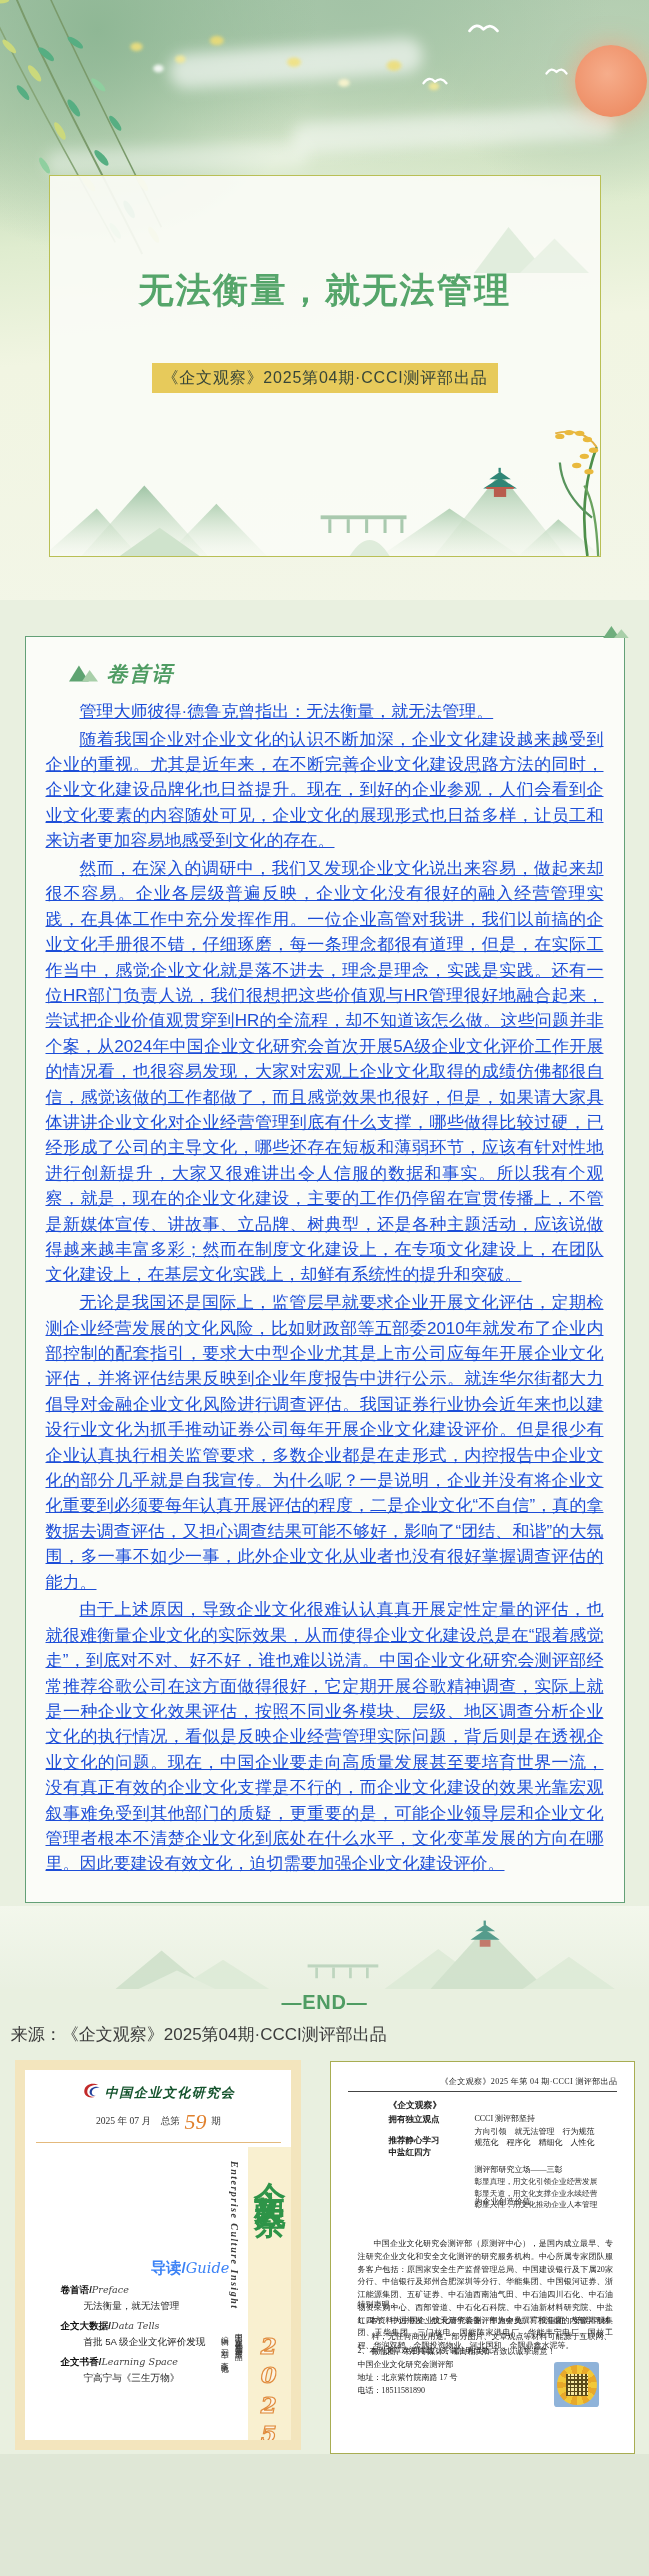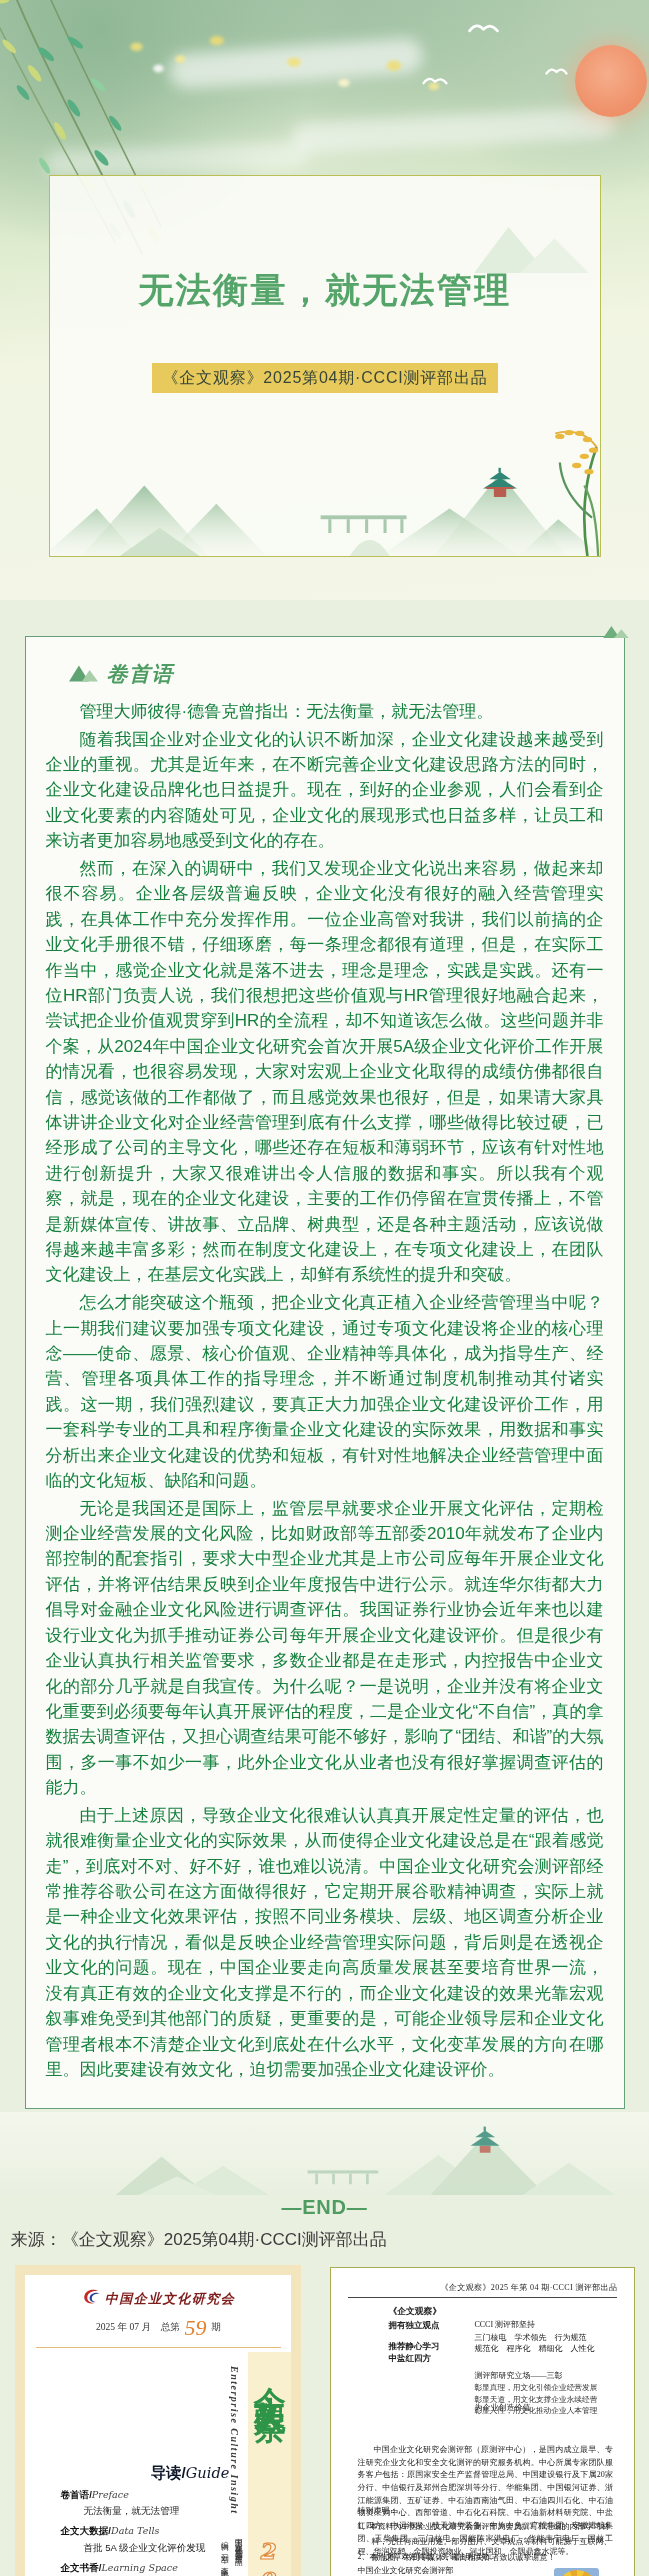--- a/index.html
+++ b/index.html
@@ -47,44 +47,44 @@
      padding:4.6px 10px;letter-spacing:0.8px;}
   .hero-scene{position:absolute;left:0;bottom:0;width:552px;height:138px;pointer-events:none;}
 
   
   .page-body{position:relative;padding-top:36px;}
   .mini-mountain{position:absolute;right:20px;top:23px;}
   .article-card{width:600px;margin:0 auto;box-sizing:border-box;background:#fbfcf8;
      border:0.8px solid #63a077;padding:20px 20px 23px;}
   .section-head{display:flex;align-items:center;gap:9px;margin:3.1px 0 10.8px 23px;}
   .section-title{color:#4f9c63;font-size:21px;font-weight:bold;font-style:italic;letter-spacing:1.5px;}
-  .article-para{font-size:17px;line-height:25.4px;color:#15803d;text-align:justify;
-     text-indent:2em;margin:0 0 2.3px;}
+  .article-para{font-size:17px;line-height:25.4px;color:#1d4ed8;text-align:justify;
+     text-indent:2em;margin:0 0 2.3px;text-decoration:underline;}
 
   .footer-scene{position:relative;width:649px;height:83px;margin-top:3.1px;
      background:linear-gradient(#f3f7ec, #e9f0e1);}
   .end-marker{text-align:center;color:#4f9c63;font-size:20px;font-weight:bold;margin:1.5px 0 9.2px;letter-spacing:0.8px;}
   .source-line{font-size:17px;color:#3b3b3b;margin:0 0 14px 10.8px;}
 
   
   .images-row{display:flex;align-items:flex-start;gap:29px;padding:0 12.3px 0 15.4px;}
 
   .cover-image{width:286px;height:390px;box-sizing:border-box;border:10px solid #f3e5bd;
      background:#fff;position:relative;overflow:hidden;font-family:"Liberation Serif",serif;}
   .cover-head{margin-top:12.3px;text-align:center;white-space:nowrap;}
-  .org-name{font-size:13px;font-weight:bold;font-style:italic;color:#7f1d1d;letter-spacing:1.5px;vertical-align:middle;}
+  .org-name{font-size:13px;font-weight:bold;font-style:italic;color:#14532d;letter-spacing:1.5px;vertical-align:middle;}
   .issue-line{text-align:center;font-size:9.6px;color:#333;margin-top:6.2px;}
   .issue-number{font-size:22px;color:#e0812e;font-style:italic;font-weight:normal;vertical-align:-4.6px;padding:0 2.3px;}
   .cover-rule{border:none;border-top:1.2px solid #e4b97c;margin:6.2px 10.8px 0;}
   .masthead-strip{position:absolute;right:0;top:77px;bottom:0;width:43px;background:#f9f0d0;}
   .masthead-vertical{position:absolute;right:3.1px;top:86px;writing-mode:vertical-rl;text-orientation:upright;
      font-family:"DejaVu Serif",serif;font-weight:bold;color:#2e9448;font-size:32px;line-height:37px;letter-spacing:7.7px;}
   .masthead-en{position:absolute;right:51px;top:91px;writing-mode:vertical-rl;
      font-size:10px;font-weight:bold;font-style:italic;color:#3a3a3a;letter-spacing:1.5px;}
-  .guide-line{position:absolute;right:62px;top:188px;font-size:15.4px;color:#0f172a;}
+  .guide-line{position:absolute;right:62px;top:188px;font-size:15.4px;color:#3b82f6;}
   .guide-cn{font-weight:bold;font-family:"Liberation Sans",sans-serif;}
   .guide-en{font-style:italic;font-family:"DejaVu Serif",serif;font-size:14.6px;}
   .toc{position:absolute;left:35px;top:214px;}
   .toc-sec{font-size:9.6px;font-weight:bold;color:#111;font-family:"Liberation Sans",sans-serif;}
   .toc-sec .en{font-weight:normal;font-style:italic;font-family:"DejaVu Serif",serif;color:#444;}
   .toc-item{font-size:9.6px;color:#222;margin:3.1px 0 7px 23px;font-family:"Liberation Sans",sans-serif;}
   .vert-small{writing-mode:vertical-rl;text-orientation:upright;font-size:7.7px;color:#333;letter-spacing:1.5px;position:absolute;}
   .pub-vert{right:48px;top:257px;}
   .edit-vert{right:62px;top:260px;}
   .year-vertical{position:absolute;right:9.2px;top:262px;writing-mode:vertical-rl;text-orientation:upright;
@@ -251,21 +251,20 @@
           <svg width="29" height="18.5" viewBox="0 0 38 24">
             <path d="M0,24 L13,3 L26,24 Z" fill="#5ea371"></path>
             <path d="M17,24 L27,9 L38,24 Z" fill="#a8cfa9"></path>
           </svg>
         </span>
         <span class="section-title">卷首语</span>
       </div>
       <p class="article-para">管理大师彼得·德鲁克曾指出：无法衡量，就无法管理。</p>
       <p class="article-para">随着我国企业对企业文化的认识不断加深，企业文化建设越来越受到企业的重视。尤其是近年来，在不断完善企业文化建设思路方法的同时，企业文化建设品牌化也日益提升。现在，到好的企业参观，人们会看到企业文化要素的内容随处可见，企业文化的展现形式也日益多样，让员工和来访者更加容易地感受到文化的存在。</p>
       <p class="article-para">然而，在深入的调研中，我们又发现企业文化说出来容易，做起来却很不容易。企业各层级普遍反映，企业文化没有很好的融入经营管理实践，在具体工作中充分发挥作用。一位企业高管对我讲，我们以前搞的企业文化手册很不错，仔细琢磨，每一条理念都很有道理，但是，在实际工作当中，感觉企业文化就是落不进去，理念是理念，实践是实践。还有一位HR部门负责人说，我们很想把这些价值观与HR管理很好地融合起来，尝试把企业价值观贯穿到HR的全流程，却不知道该怎么做。这些问题并非个案，从2024年中国企业文化研究会首次开展5A级企业文化评价工作开展的情况看，也很容易发现，大家对宏观上企业文化取得的成绩仿佛都很自信，感觉该做的工作都做了，而且感觉效果也很好，但是，如果请大家具体讲讲企业文化对企业经营管理到底有什么支撑，哪些做得比较过硬，已经形成了公司的主导文化，哪些还存在短板和薄弱环节，应该有针对性地进行创新提升，大家又很难讲出令人信服的数据和事实。所以我有个观察，就是，现在的企业文化建设，主要的工作仍停留在宣贯传播上，不管是新媒体宣传、讲故事、立品牌、树典型，还是各种主题活动，应该说做得越来越丰富多彩；然而在制度文化建设上，在专项文化建设上，在团队文化建设上，在基层文化实践上，却鲜有系统性的提升和突破。</p>
-      <p class="article-para">怎么才能突破这个瓶颈，把企业文化真正植入企业经营管理当中呢？上一期我们建议要加强专项文化建设，通过专项文化建设将企业的核心理念——使命、愿景、核心价值观、企业精神等具体化，成为指导生产、经营、管理各项具体工作的指导理念，并不断通过制度机制推动其付诸实践。这一期，我们强烈建议，要真正大力加强企业文化建设评价工作，用一套科学专业的工具和程序衡量企业文化建设的实际效果，用数据和事实分析出来企业文化建设的优势和短板，有针对性地解决企业经营管理中面临的文化短板、缺陷和问题。</p>
       <p class="article-para">无论是我国还是国际上，监管层早就要求企业开展文化评估，定期检测企业经营发展的文化风险，比如财政部等五部委2010年就发布了企业内部控制的配套指引，要求大中型企业尤其是上市公司应每年开展企业文化评估，并将评估结果反映到企业年度报告中进行公示。就连华尔街都大力倡导对金融企业文化风险进行调查评估。我国证券行业协会近年来也以建设行业文化为抓手推动证券公司每年开展企业文化建设评价。但是很少有企业认真执行相关监管要求，多数企业都是在走形式，内控报告中企业文化的部分几乎就是自我宣传。为什么呢？一是说明，企业并没有将企业文化重要到必须要每年认真开展评估的程度，二是企业文化“不自信”，真的拿数据去调查评估，又担心调查结果可能不够好，影响了“团结、和谐”的大氛围，多一事不如少一事，此外企业文化从业者也没有很好掌握调查评估的能力。</p>
       <p class="article-para">由于上述原因，导致企业文化很难认认真真开展定性定量的评估，也就很难衡量企业文化的实际效果，从而使得企业文化建设总是在“跟着感觉走”，到底对不对、好不好，谁也难以说清。中国企业文化研究会测评部经常推荐谷歌公司在这方面做得很好，它定期开展谷歌精神调查，实际上就是一种企业文化效果评估，按照不同业务模块、层级、地区调查分析企业文化的执行情况，看似是反映企业经营管理实际问题，背后则是在透视企业文化的问题。现在，中国企业要走向高质量发展甚至要培育世界一流，没有真正有效的企业文化支撑是不行的，而企业文化建设的效果光靠宏观叙事难免受到其他部门的质疑，更重要的是，可能企业领导层和企业文化管理者根本不清楚企业文化到底处在什么水平，文化变革发展的方向在哪里。因此要建设有效文化，迫切需要加强企业文化建设评价。</p>
     </div>
 
     <div class="footer-scene">
       <svg width="649" height="83" viewBox="0 0 844 108">
         <g opacity="0.8">
           <path d="M150,108 L210,58 L270,108 Z" fill="#ccdfc8"></path>
           <path d="M230,108 L290,70 L350,108 Z" fill="#dcead6"></path>
           <path d="M180,108 L230,84 L280,108 Z" fill="#e3eedd"></path>
@@ -333,21 +332,21 @@
         <div class="year-vertical">2025</div>
 
       </div>
 
       <div class="doc-image">
         <div class="doc-head">《企文观察》2025 年第 04 期·CCCI 测评部出品</div>
         <div class="doc-brand">《企文观察》</div>
 
         <div class="doc-row-label" style="top:52px;">拥有独立观点</div>
         <div class="doc-row-value" style="top:51px;">CCCI 测评部坚持</div>
-        <div class="doc-row-value" style="top:64px;">三门核电　学术领先　行为规范</div>
+        <div class="doc-row-value" style="top:64px;">方向引领　就无法管理　行为规范</div>
         <div class="doc-row-label" style="top:73px;">推荐静心学习</div>
         <div class="doc-row-value" style="top:75px;">规范化　程序化　精细化　人性化</div>
         <div class="doc-row-label" style="top:85px;">中盐红四方</div>
         <div class="doc-row-value" style="top:86px;margin-top:48px;">为企业创造价值</div>
 
         <div class="doc-stance-title">测评部研究立场——三彰</div>
         <div class="doc-stance" style="top:115px;">彰显真理，用文化引领企业经营发展</div>
         <div class="doc-stance" style="top:127px;">彰显天道，用文化支撑企业永续经营</div>
         <div class="doc-stance" style="top:138px;">彰显人性，用文化推动企业人本管理</div>
 

